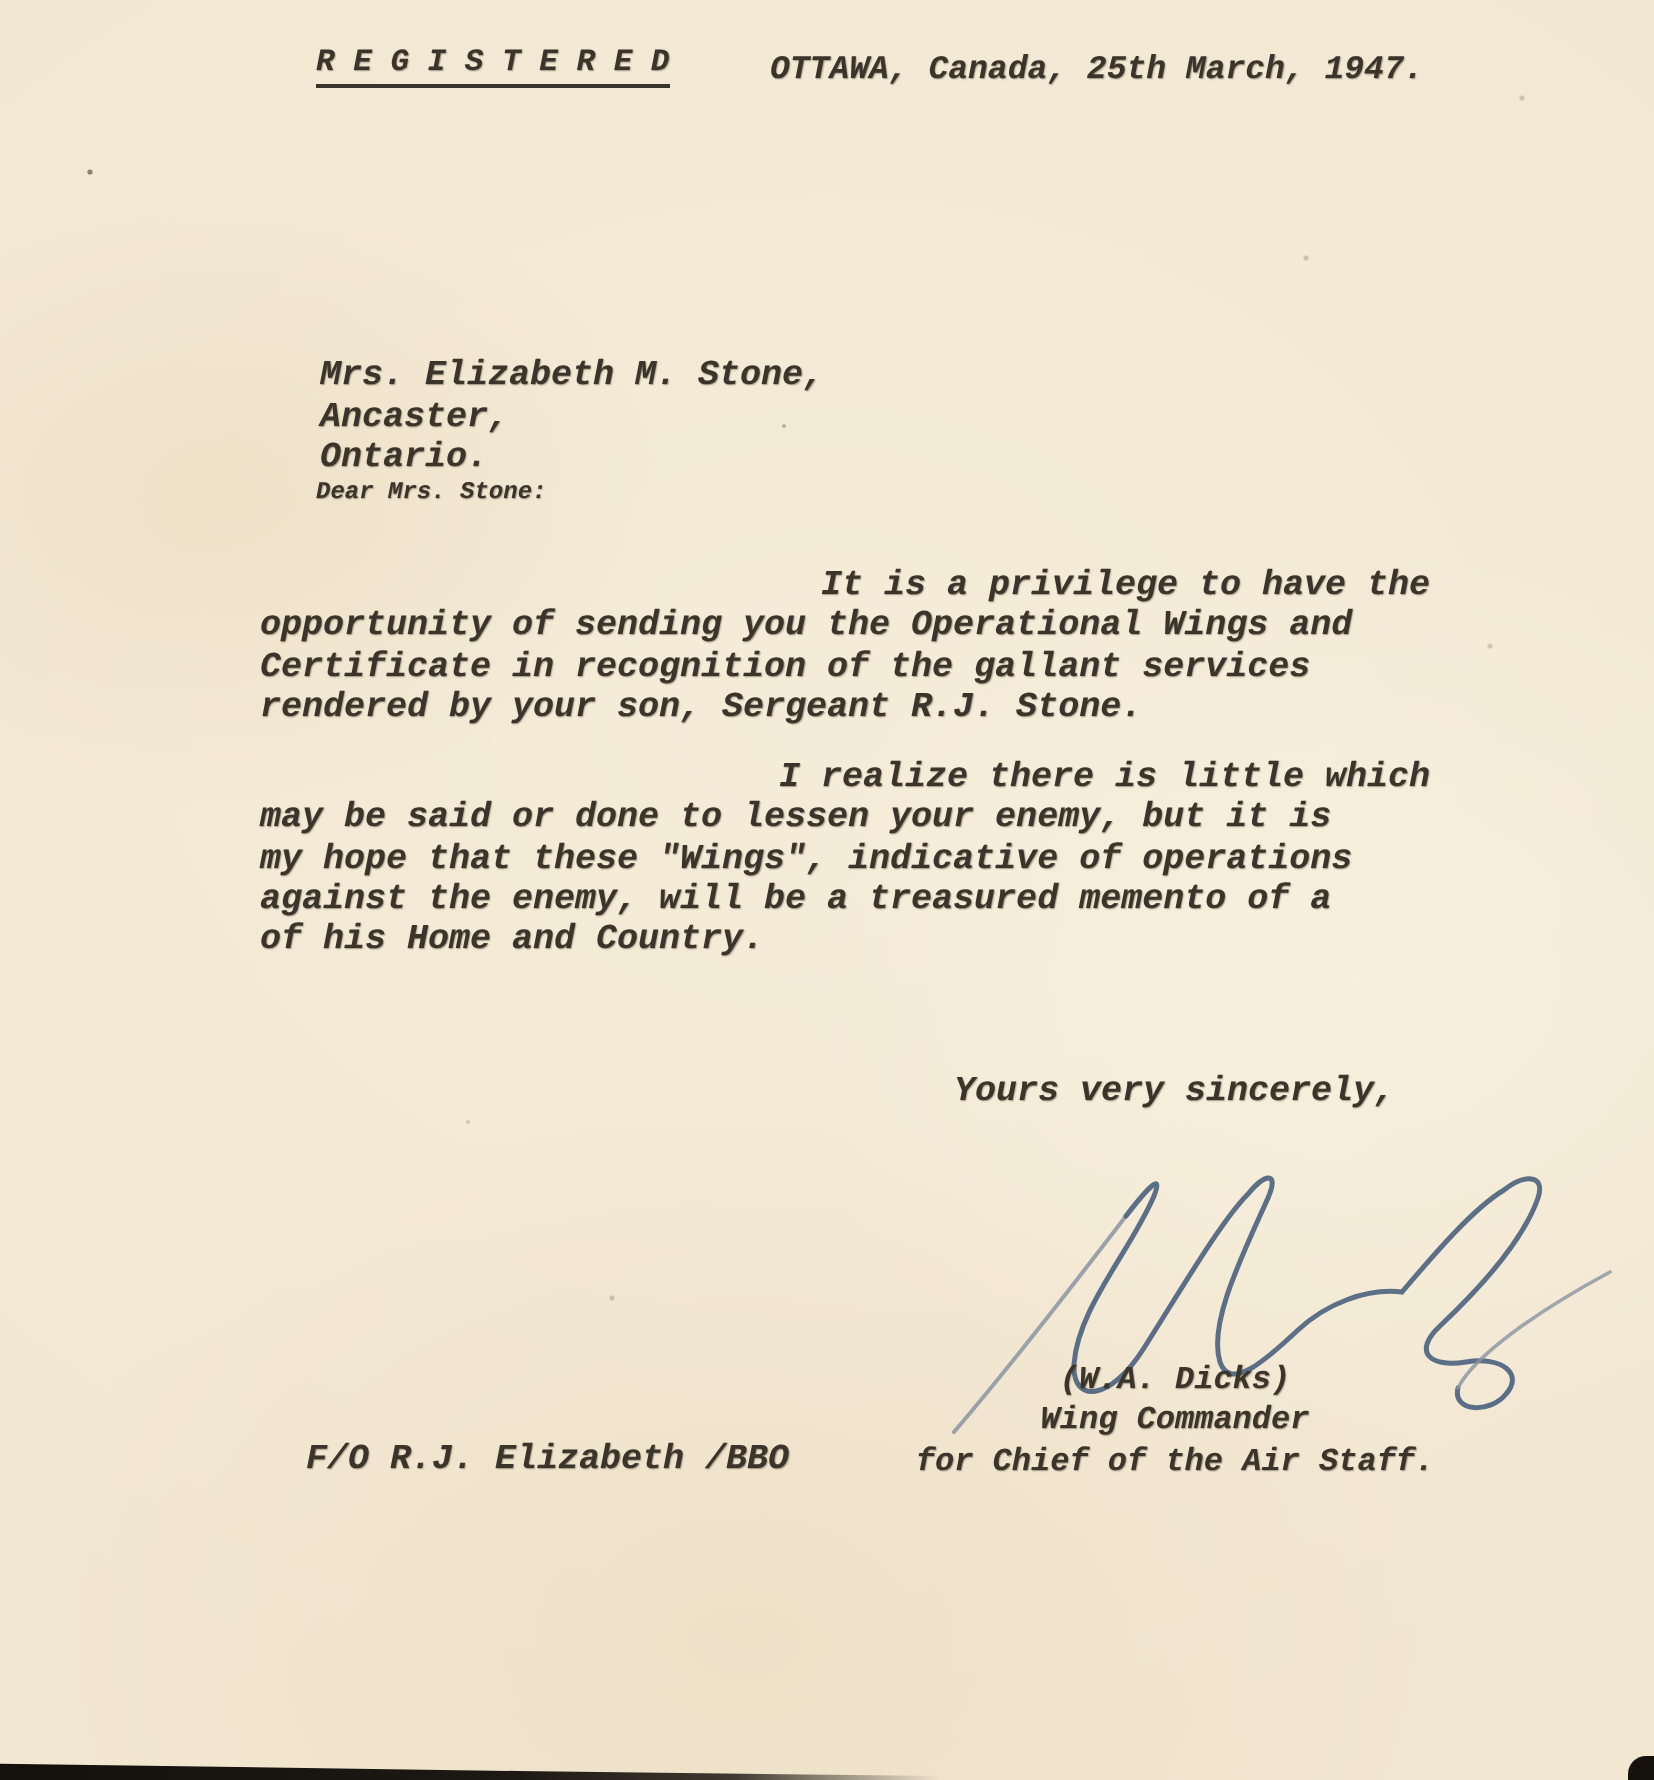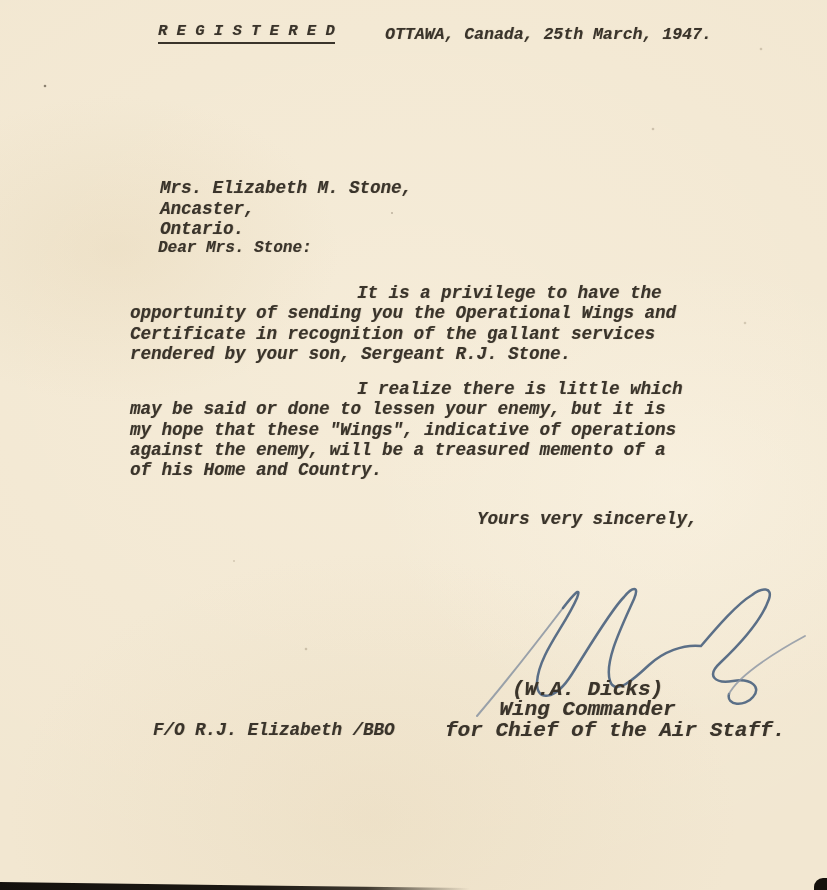--- a/index.html
+++ b/index.html
@@ -39,34 +39,34 @@
   }
   .abs{position:absolute;white-space:pre;}
   .registered{
     left:158px;top:22px;
     font-size:15.5px;
     border-bottom:2px solid var(--ink);
     padding-bottom:2px;
   }
   .dateline{left:385px;top:25px;font-size:16.5px;}
   .recipient{left:160px;top:178px;font-size:17.5px;line-height:20.6px;}
-  .salutation{left:158px;top:239px;font-size:16px;}
+  .salutation{left:158px;top:239px;font-size:12px;}
   .body{
     left:130px;top:283px;width:585px;
     font-size:17.5px;line-height:20.3px;
     white-space:normal;
   }
   .para{margin:0 0 15px 0;}
   .tline{display:block;white-space:pre;}
-  .tline.indent{padding-left:227px;}
-  .closing{left:477px;top:509px;font-size:17.5px;text-align:center;}
+  .tline.indent{padding-left:227px;text-align:right;}
+  .closing{left:477px;top:536px;font-size:17.5px;text-align:center;}
   .signature{left:425px;top:552px;}
   .sigblock{
     left:445px;top:680px;width:285px;
-    font-size:21px;line-height:20.4px;text-align:center;
+    font-size:16px;line-height:20.4px;text-align:center;
     white-space:normal;
   }
   .sigblock span{display:block;white-space:pre;}
   .reference{left:153px;top:720px;font-size:17.5px;}
   .edge-bottom{
     position:absolute;left:0;bottom:0;width:470px;height:9px;
     background:linear-gradient(to right,#14110d 0%,#1c1813 55%,rgba(32,27,20,.85) 78%,rgba(32,27,20,0) 100%);
     clip-path:polygon(0 10%,55% 50%,100% 78%,100% 100%,0 100%);
   }
   .edge-corner{

